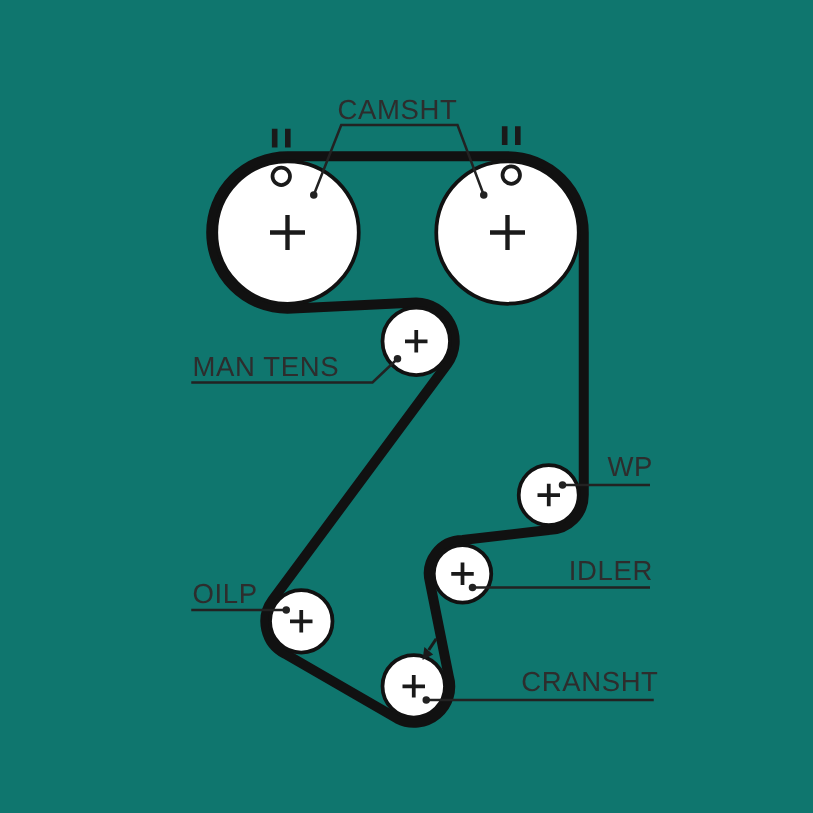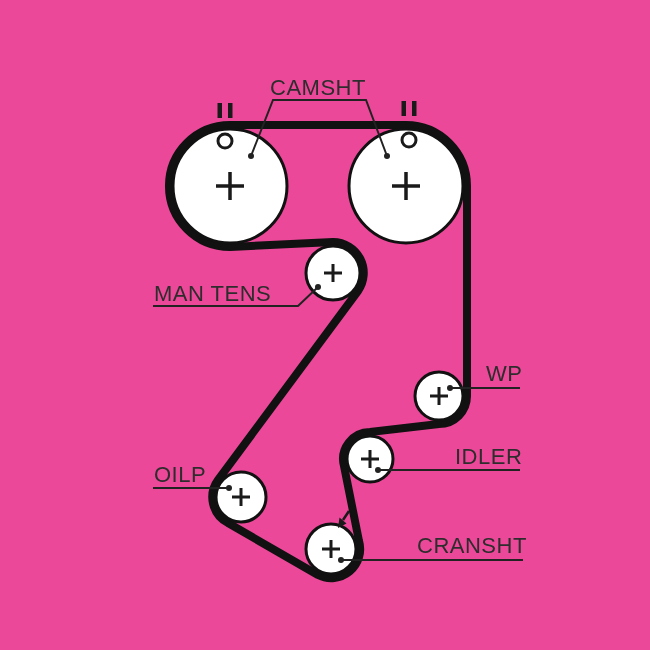--- a/index.html
+++ b/index.html
@@ -1,17 +1,17 @@
 <!DOCTYPE html>
 <html><head>
 <meta charset="utf-8">
 <style>
   html,body{margin:0;padding:0;background:#ffffff;}
   .canvas{
-    width:650px;height:650px;position:relative;background:#ec4899;overflow:hidden;
+    width:650px;height:650px;position:relative;background:#0f766e;overflow:hidden;
     font-family:"Liberation Sans", sans-serif;
   }
   svg{display:block;}
   text{
     font-family:"Liberation Sans", sans-serif;
     font-size:22px;
     letter-spacing:0.5px;
     fill:#2d2d2d;
   }
   .belt{fill:none;stroke:#111111;stroke-width:8;stroke-linejoin:round;}

